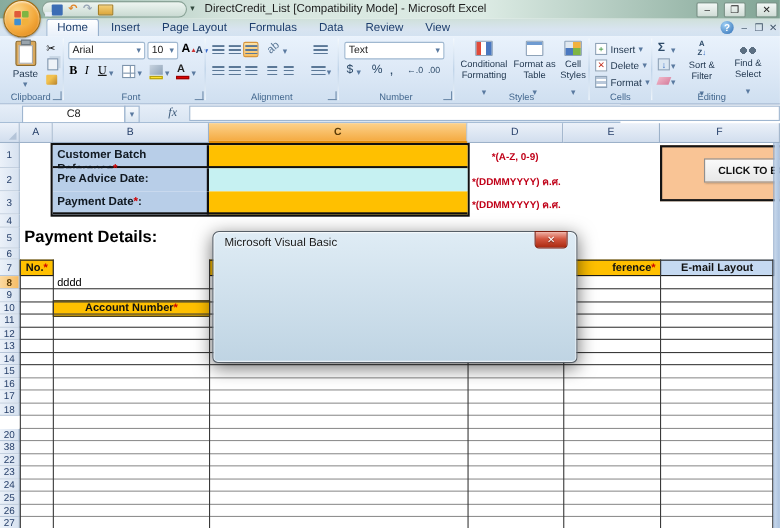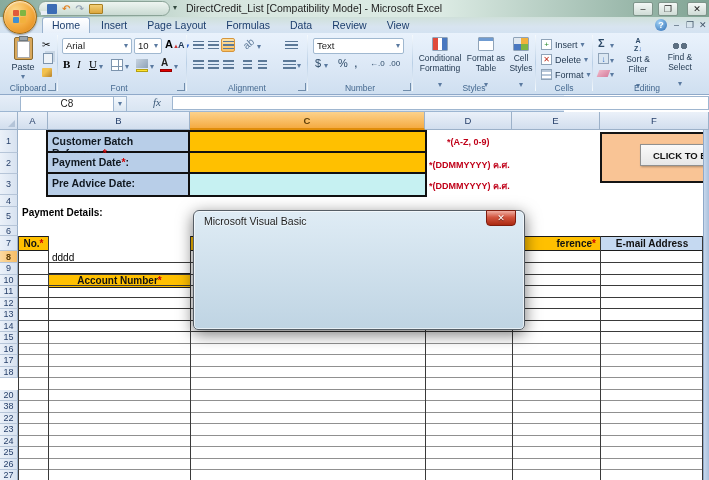--- a/index.html
+++ b/index.html
@@ -75,21 +75,21 @@
     border-bottom:1px solid #b6c5d8;box-sizing:border-box;font-size:9px;color:#28416b;text-align:center;}
   .rowhdr.sel{background:linear-gradient(90deg,#fbd9a0,#f6bc64);font-weight:bold;color:#5c3d08;}
   
   .gridline{background:#3a3a3a;}
   .star{color:#d00000;}
   .hint{font-size:9px;font-weight:bold;color:#c00018;white-space:nowrap;}
   #export-block{left:600px;top:132px;width:112px;height:51px;background:#f9c495;border:2px solid #141414;box-sizing:border-box;}
   #export-btn{left:640px;top:144px;width:80px;height:22px;background:linear-gradient(#fafafa,#e7e7e7);
     border:1px solid #909090;box-shadow:1px 1px 2px rgba(0,0,0,.3);font-size:9.5px;font-weight:bold;color:#111;
     line-height:22px;padding-left:12px;box-sizing:border-box;white-space:nowrap;overflow:hidden;}
-  #heading{left:22px;top:207px;font-size:10px;font-weight:bold;color:#000;}
+  #heading{left:22px;top:207px;font-size:15px;font-weight:bold;color:#000;}
   .th{top:236px;height:15px;background:#ffc000;border:1px solid #1c1c1c;box-sizing:border-box;
     font-size:10px;font-weight:bold;color:#111;text-align:center;line-height:13px;}
   .th.blue{background:#c5d9f1;}
   #cell-b8{left:52px;top:252px;font-size:10px;color:#000;}
   #vscroll{left:703px;top:130px;width:6px;height:350px;background:linear-gradient(90deg,#c7d8ec,#a9c0dd);border-left:1px solid #8fa9c9;box-sizing:border-box;}
   
   #dialog{left:193px;top:210px;width:332px;height:120px;border-radius:6px 6px 5px 5px;z-index:50;
     background:linear-gradient(#dfecf5,#bfd4e3);border:1px solid #565e66;
     box-shadow:0 4px 16px rgba(0,0,0,.55),inset 0 0 0 1px rgba(255,255,255,.6);box-sizing:border-box;}
   #dialog-title{left:10px;top:4px;font-size:10.5px;color:#1c1c1c;text-shadow:0 1px 1px rgba(255,255,255,.8);}
@@ -330,45 +330,45 @@
     <div class="rowhdr abs" style="top: 470px; height: 11.5px; line-height: 11.5px;">27</div>
   </div>
 <div class="abs" id="cells-layer" style="left:18px;top:130px;width:685px;height:350px;"></div>
 
 <div class="abs" id="form-block" style="left:46px;top:130px;width:381px;height:67px;border:2px solid #101010;box-sizing:border-box;">
     <div style="display: flex; height: 21px;">
       <div style="width: 142px; background: rgb(184, 206, 232); border-right: 2px solid rgb(16, 16, 16); border-bottom: 2px solid rgb(16, 16, 16); box-sizing: border-box; font-size: 10.5px; font-weight: bold; color: rgb(16, 24, 32); padding: 3px 0px 0px 4px;"><span>Customer Batch Reference</span><span class="star">*</span><span>:</span></div>
       <div style="flex: 1 1 0%; background: rgb(255, 192, 0); border-bottom: 2px solid rgb(16, 16, 16); box-sizing: border-box;"></div>
     </div>
     <div style="display: flex; height: 21px;">
+      <div style="width: 142px; background: rgb(184, 206, 232); border-right: 2px solid rgb(16, 16, 16); box-sizing: border-box; font-size: 10.5px; font-weight: bold; color: rgb(16, 24, 32); padding: 3px 0px 0px 4px;"><span>Pre Advice Date</span><span class="star"></span><span>:</span></div>
+      <div style="flex: 1 1 0%; background: rgb(198, 241, 242); box-sizing: border-box;"></div>
+    </div>
+    <div style="display: flex; height: 21px;">
       <div style="width: 142px; background: rgb(184, 206, 232); border-right: 2px solid rgb(16, 16, 16); border-bottom: 2px solid rgb(16, 16, 16); box-sizing: border-box; font-size: 10.5px; font-weight: bold; color: rgb(16, 24, 32); padding: 3px 0px 0px 4px;"><span>Payment Date</span><span class="star">*</span><span>:</span></div>
       <div style="flex: 1 1 0%; background: rgb(255, 192, 0); border-bottom: 2px solid rgb(16, 16, 16); box-sizing: border-box;"></div>
-    </div>
-    <div style="display: flex; height: 21px;">
-      <div style="width: 142px; background: rgb(184, 206, 232); border-right: 2px solid rgb(16, 16, 16); box-sizing: border-box; font-size: 10.5px; font-weight: bold; color: rgb(16, 24, 32); padding: 3px 0px 0px 4px;"><span>Pre Advice Date</span><span class="star"></span><span>:</span></div>
-      <div style="flex: 1 1 0%; background: rgb(198, 241, 242); box-sizing: border-box;"></div>
     </div>
   </div>
 <div class="abs" id="hints">
     <div class="hint abs" style="left: 447px; top: 137px;">*(A-Z, 0-9)</div>
     <div class="hint abs" style="left: 429px; top: 158px;">*(DDMMYYYY) ค.ศ.</div>
     <div class="hint abs" style="left: 429px; top: 179px;">*(DDMMYYYY) ค.ศ.</div>
   </div>
 
 <div class="abs" id="export-block"></div>
 <div class="abs" id="export-btn">CLICK TO EXI</div>
 
 <div class="abs" id="heading">Payment Details:</div>
 
 <div class="abs" id="table-layer">
     <div class="th abs " style="left: 18px; width: 31px;"><span>No.</span><span class="star">*</span></div>
     <div class="th abs " style="left: 48px; width: 143px; margin-top: 37px;"><span>Account Number</span><span class="star">*</span></div>
     <div class="th abs " style="left: 190px; width: 323px;"><span></span><span class="star"></span></div>
     <div class="th abs " style="left: 512px; width: 89px; text-align: right; padding-right: 4px;"><span>ference</span><span class="star">*</span></div>
-    <div class="th abs blue" style="left: 600px; width: 104px;"><span>E-mail Address</span><span class="star"></span></div>
+    <div class="th abs blue" style="left: 600px; width: 104px;"><span>E-mail Layout</span><span class="star"></span></div>
     <div class="gridline abs" style="left: 18px; top: 262px; width: 685px; height: 1px; background: rgb(58, 58, 58);"></div>
     <div class="gridline abs" style="left: 18px; top: 273.5px; width: 685px; height: 1px; background: rgb(58, 58, 58);"></div>
     <div class="gridline abs" style="left: 18px; top: 285px; width: 685px; height: 1px; background: rgb(58, 58, 58);"></div>
     <div class="gridline abs" style="left: 18px; top: 296.5px; width: 685px; height: 1px; background: rgb(58, 58, 58);"></div>
     <div class="gridline abs" style="left: 18px; top: 308px; width: 685px; height: 1px; background: rgb(58, 58, 58);"></div>
     <div class="gridline abs" style="left: 18px; top: 319.5px; width: 685px; height: 1px; background: rgb(58, 58, 58);"></div>
     <div class="gridline abs" style="left: 18px; top: 331px; width: 685px; height: 1px; background: rgb(58, 58, 58);"></div>
     <div class="gridline abs" style="left: 18px; top: 342.5px; width: 685px; height: 1px; background: rgb(144, 144, 144);"></div>
     <div class="gridline abs" style="left: 18px; top: 354px; width: 685px; height: 1px; background: rgb(144, 144, 144);"></div>
     <div class="gridline abs" style="left: 18px; top: 365.5px; width: 685px; height: 1px; background: rgb(144, 144, 144);"></div>

